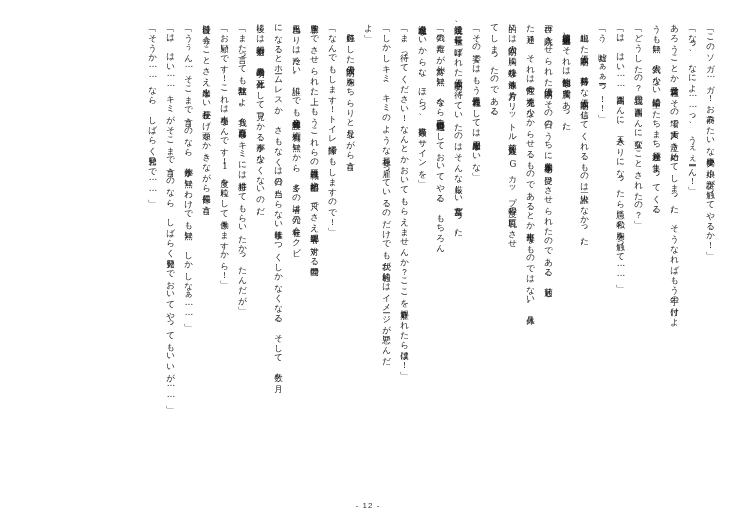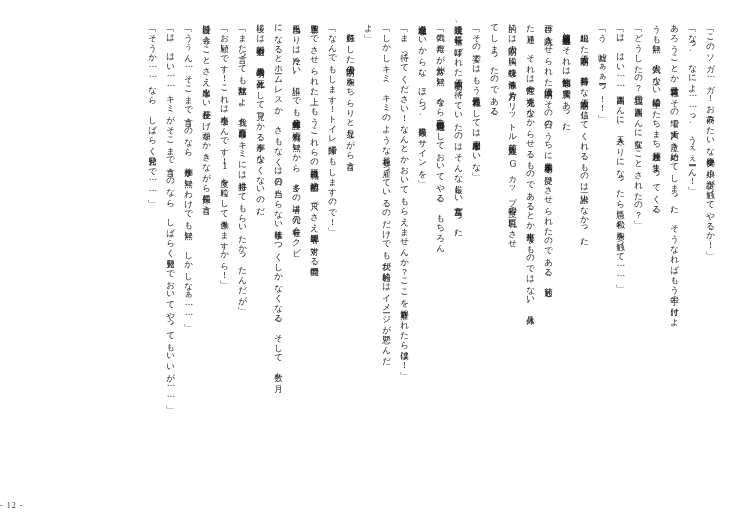--- a/index.html
+++ b/index.html
@@ -47,22 +47,22 @@
     flex: 0 0 auto;
   }
   .vline.indent {
     padding-top: 9px;
   }
   .page-number {
     position: absolute;
     bottom: 10px;
     left: 0;
     right: 0;
-    text-align: left;
-    font-family: Liberation Serif, serif;
+    text-align: center;
+    font-family: Liberation Sans, sans-serif;
     font-size: 8px;
     color: #333333;
     letter-spacing: 1px;
   }
 </style>
 </head>
 <body>
 
 <div class="page">
   <div class="text-block" id="text-block">

